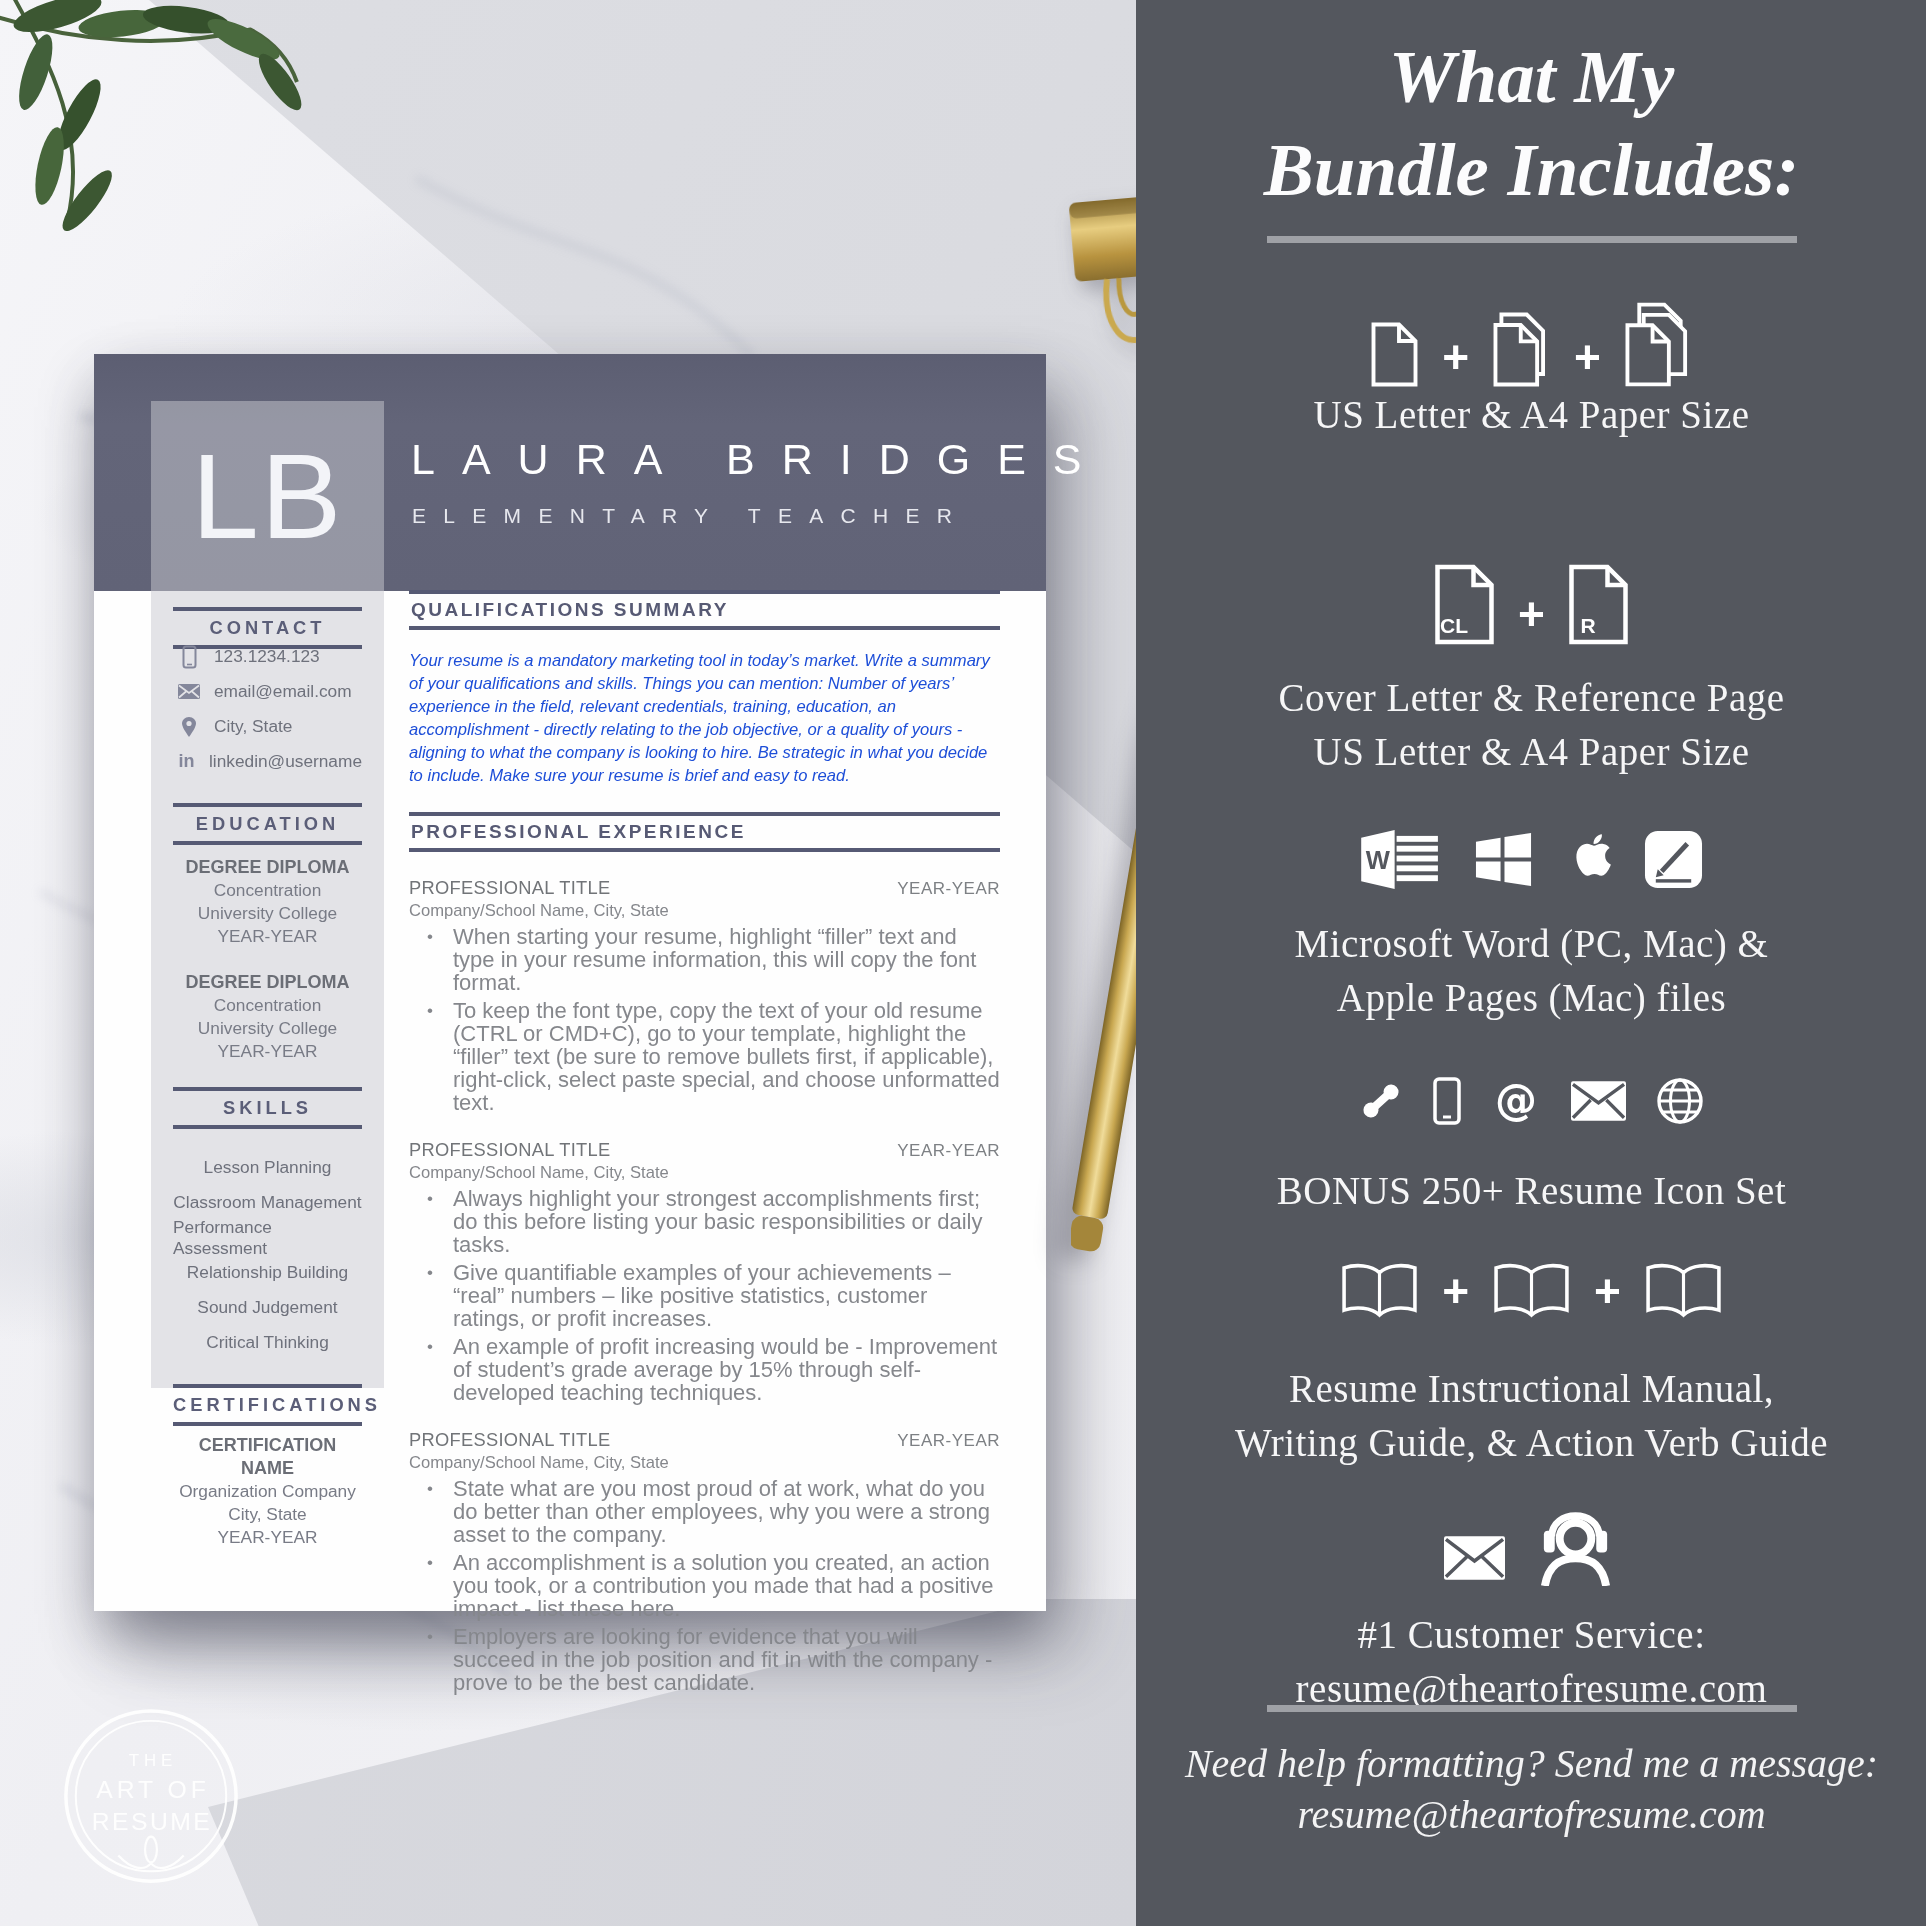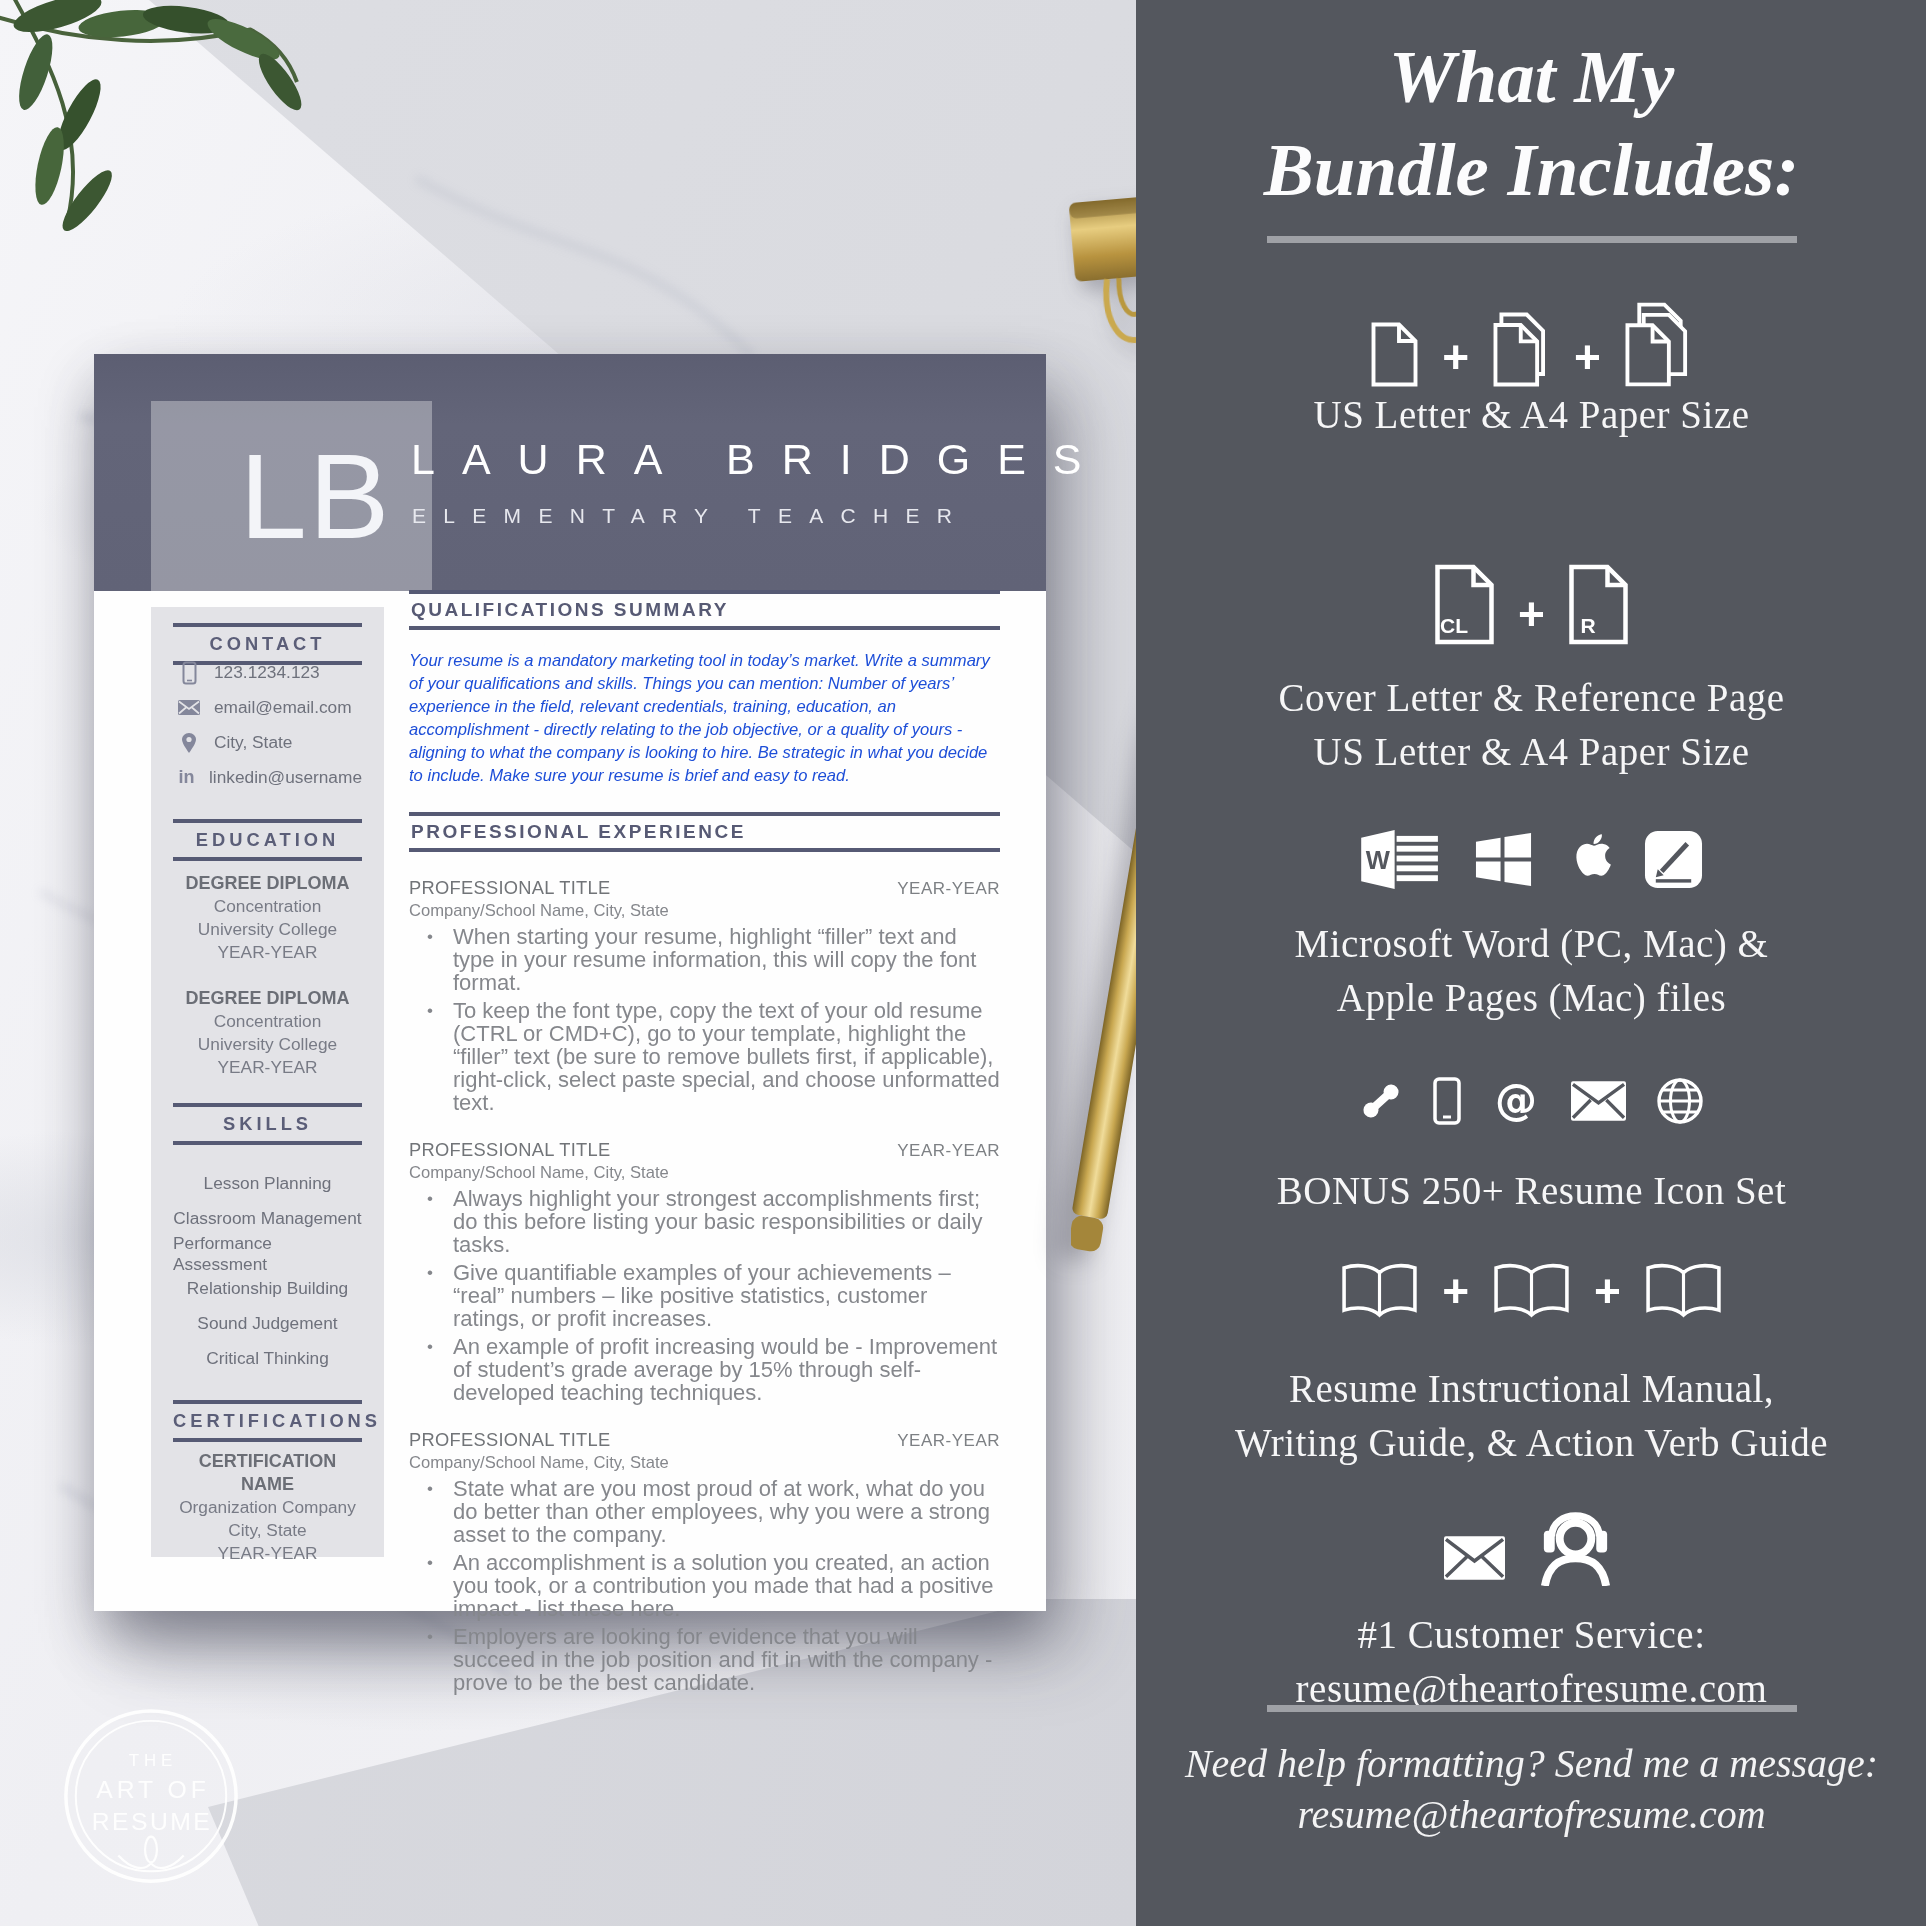--- a/index.html
+++ b/index.html
@@ -35,26 +35,26 @@
              letter-spacing:0.5px;}
   .p-footer{font-family:"Liberation Serif",serif;font-style:italic;font-size:40px;line-height:51px;color:#f3f3f4;}
   .icon-svg{display:block;}
 
   
   .resume{position:absolute;left:94px;top:354px;width:952px;height:1257px;background:#fefefe;
           box-shadow:0 28px 54px -6px rgba(45,47,65,.45), 30px 40px 69px rgba(45,47,65,.28);}
   .r-header{position:absolute;left:0;top:0;width:952px;height:237px;
             background:linear-gradient(#5c5e72,#636579 30%,#616377);}
   .lb-box{position:absolute;left:57px;top:47px;width:233px;height:190px;background:rgba(255,255,255,.33);
-          display:flex;align-items:center;justify-content:center;padding-left:48px;}
+          display:flex;align-items:center;justify-content:center;}
   .lb-box span{font-size:121px;color:#f3f4f8;letter-spacing:2px;line-height:1;}
   .r-name{position:absolute;left:317px;top:81px;font-size:43px;letter-spacing:27px;color:#ffffff;white-space:nowrap;}
   .r-title{position:absolute;left:318px;top:150px;font-size:21px;letter-spacing:17.3px;color:#e7e8ee;white-space:nowrap;}
 
-  .r-sidebar{position:absolute;left:57px;top:237px;width:233px;height:950px;background:#e3e3e7;margin-top:16px;}
+  .r-sidebar{position:absolute;left:57px;top:237px;width:233px;height:797px;background:#e3e3e7;}
   .sb-abs{position:absolute;left:22px;right:22px;}
   .sb-h{border-top:4px solid #565a74;border-bottom:4px solid #565a74;text-align:center;
         color:#5b5e78;font-weight:bold;font-size:18.3px;letter-spacing:4px;padding:6px 0;}
   .sb-contact-list{top:46px;}
   .c-row{display:flex;align-items:center;gap:13px;height:35px;padding-left:4px;
          font-size:17.3px;color:#6e717c;}
   .c-ic{width:24px;display:flex;justify-content:center;color:#84879b;font-weight:bold;font-size:18px;}
   .sb-center{text-align:center;color:#787b86;font-size:17.3px;line-height:23px;}
   .sb-strong{color:#6b6e76;font-weight:bold;font-size:18px;}
   .sb-skill{height:35px;display:flex;align-items:center;justify-content:center;

